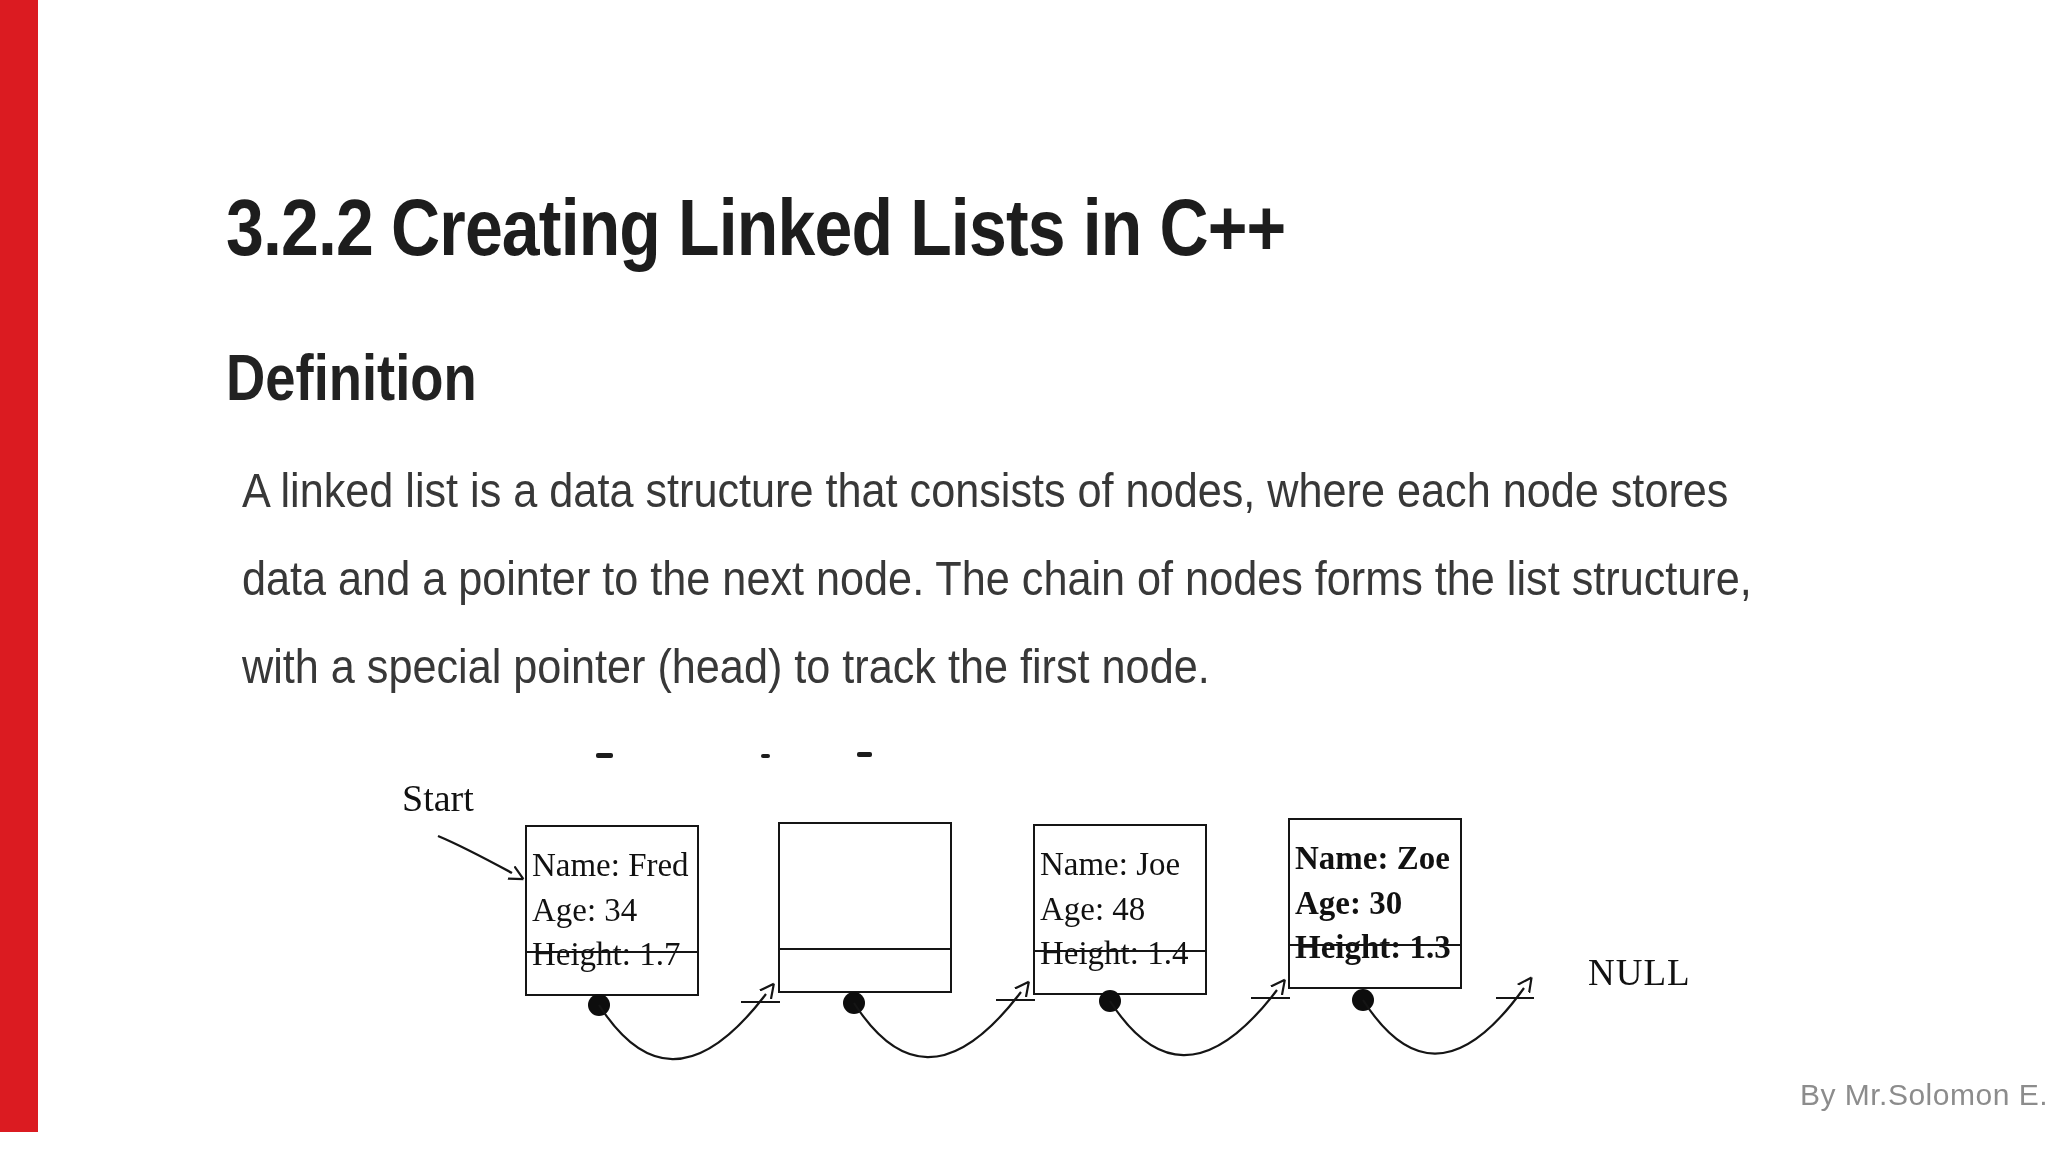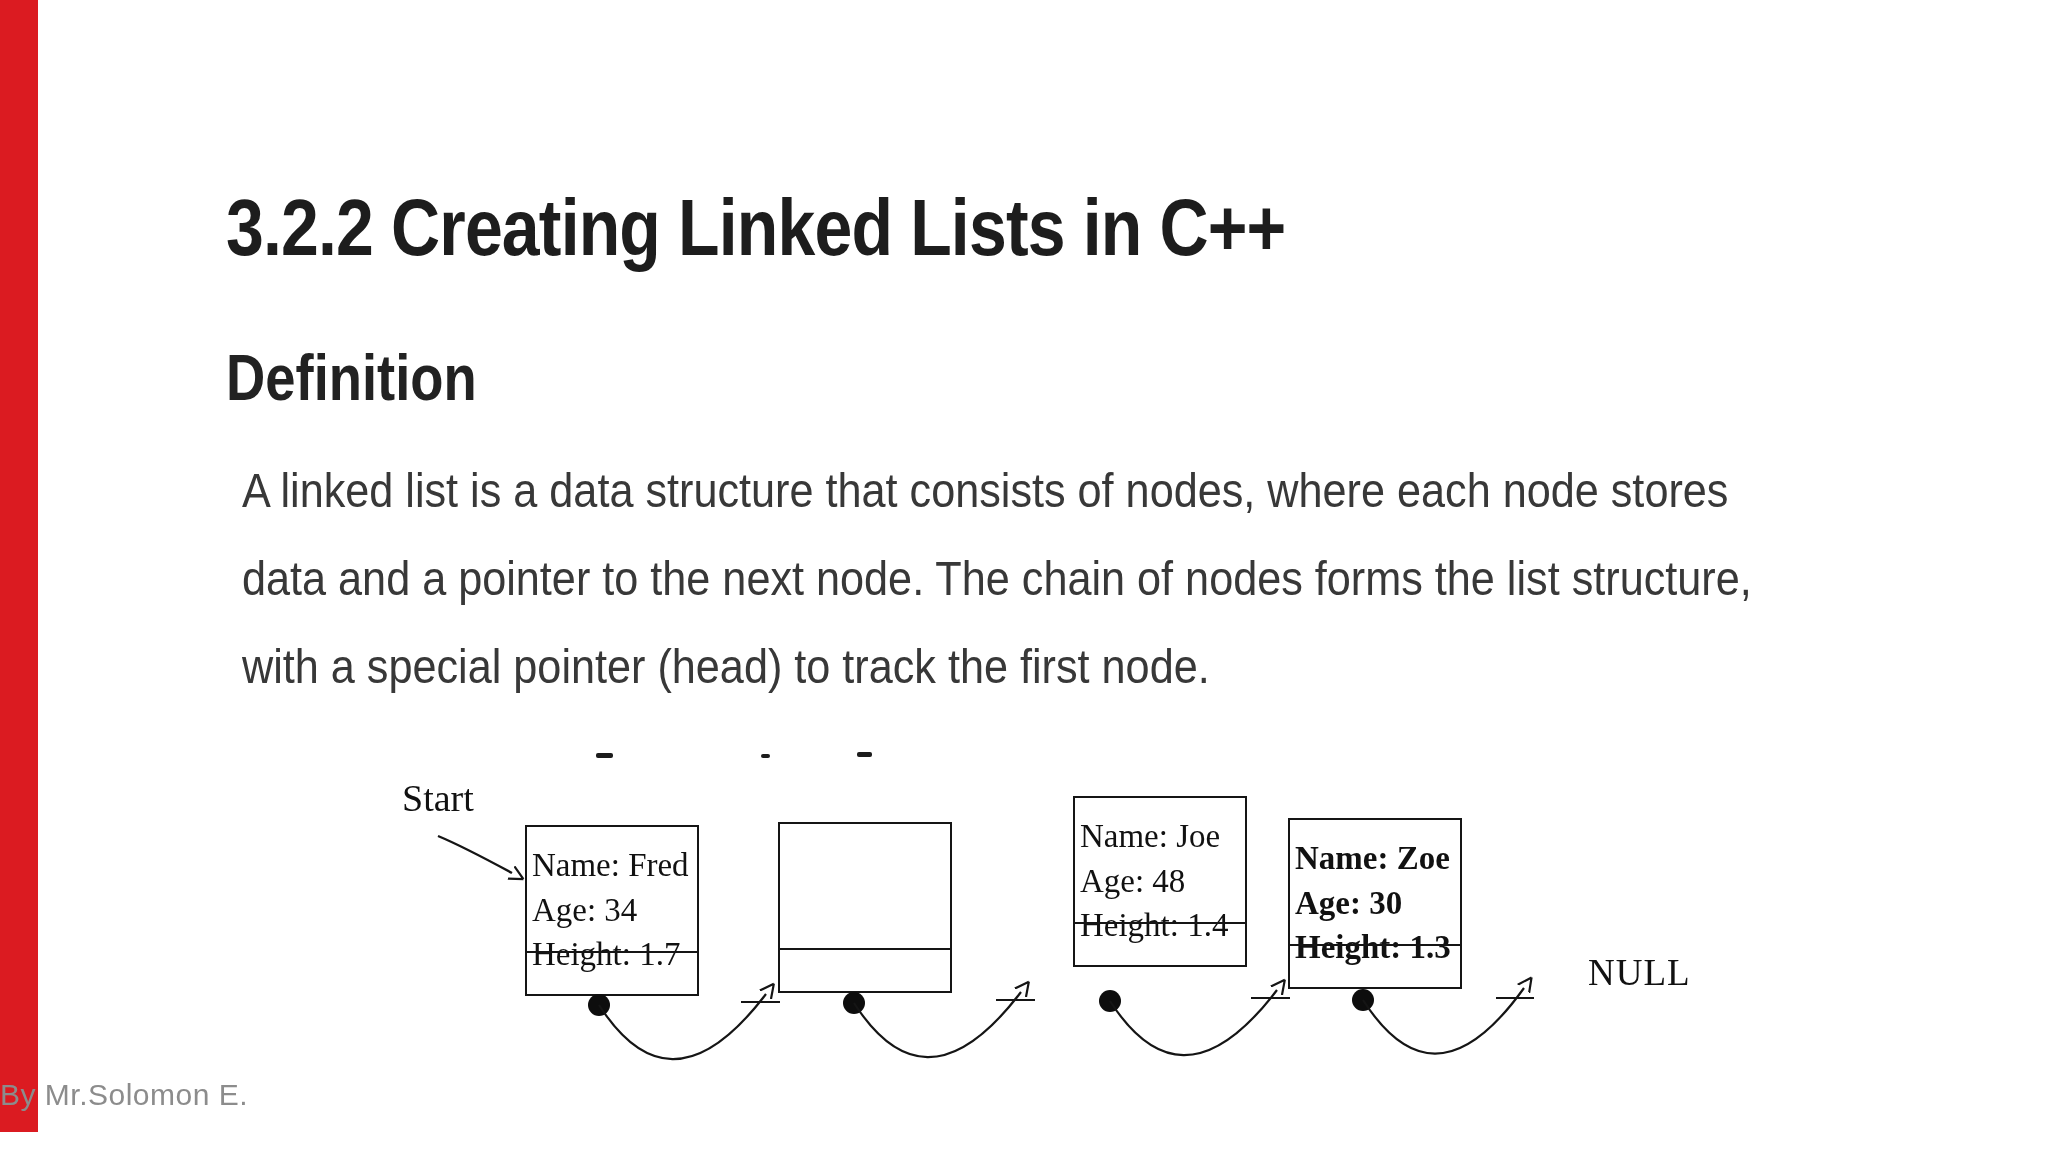--- a/index.html
+++ b/index.html
@@ -38,37 +38,37 @@
   }
   .start-label{left:402px;top:779px;font-size:38px;}
   .null-label{left:1588px;top:954px;font-size:37px;letter-spacing:1px;}
 
   .node{
     position:absolute;width:174px;height:171px;background:#fff;
     border:2px solid #151515;box-sizing:border-box;
   }
   .n1{left:525px;top:825px;}
   .n2{left:778px;top:822px;}
-  .n3{left:1033px;top:796px;margin-left:40px;}
+  .n3{left:1033px;top:824px;}
   .n4{left:1288px;top:818px;font-weight:bold;}
   .node .data-cell{
     position:absolute;left:0;top:0;right:0;height:158px;
     padding:16px 2px 0 5px;
   }
   .node .nline{
     font-family:"Liberation Serif",serif;font-size:34px;line-height:44.5px;
     color:#111;white-space:nowrap;transform:scaleX(0.97);transform-origin:left top;
   }
   .node .pointer-cell{
     position:absolute;left:0;right:0;bottom:0;height:41px;
     border-top:2px solid #151515;
   }
   .arrow-layer{position:absolute;left:0;top:0;width:2048px;height:1152px;pointer-events:none;}
   .footer-credit{
-    position:absolute;left:0;right:0;top:1078px;text-align:left;
+    position:absolute;left:0;right:0;top:1078px;text-align:right;
     font-size:30px;color:#8c8c8c;letter-spacing:0.5px;
   }
 </style>
 </head>
 <body>
 
 <div class="page" style="background: rgb(255, 255, 255);">
 
   <div class="accent-bar" style="background: rgb(219, 27, 33);"></div>
 

